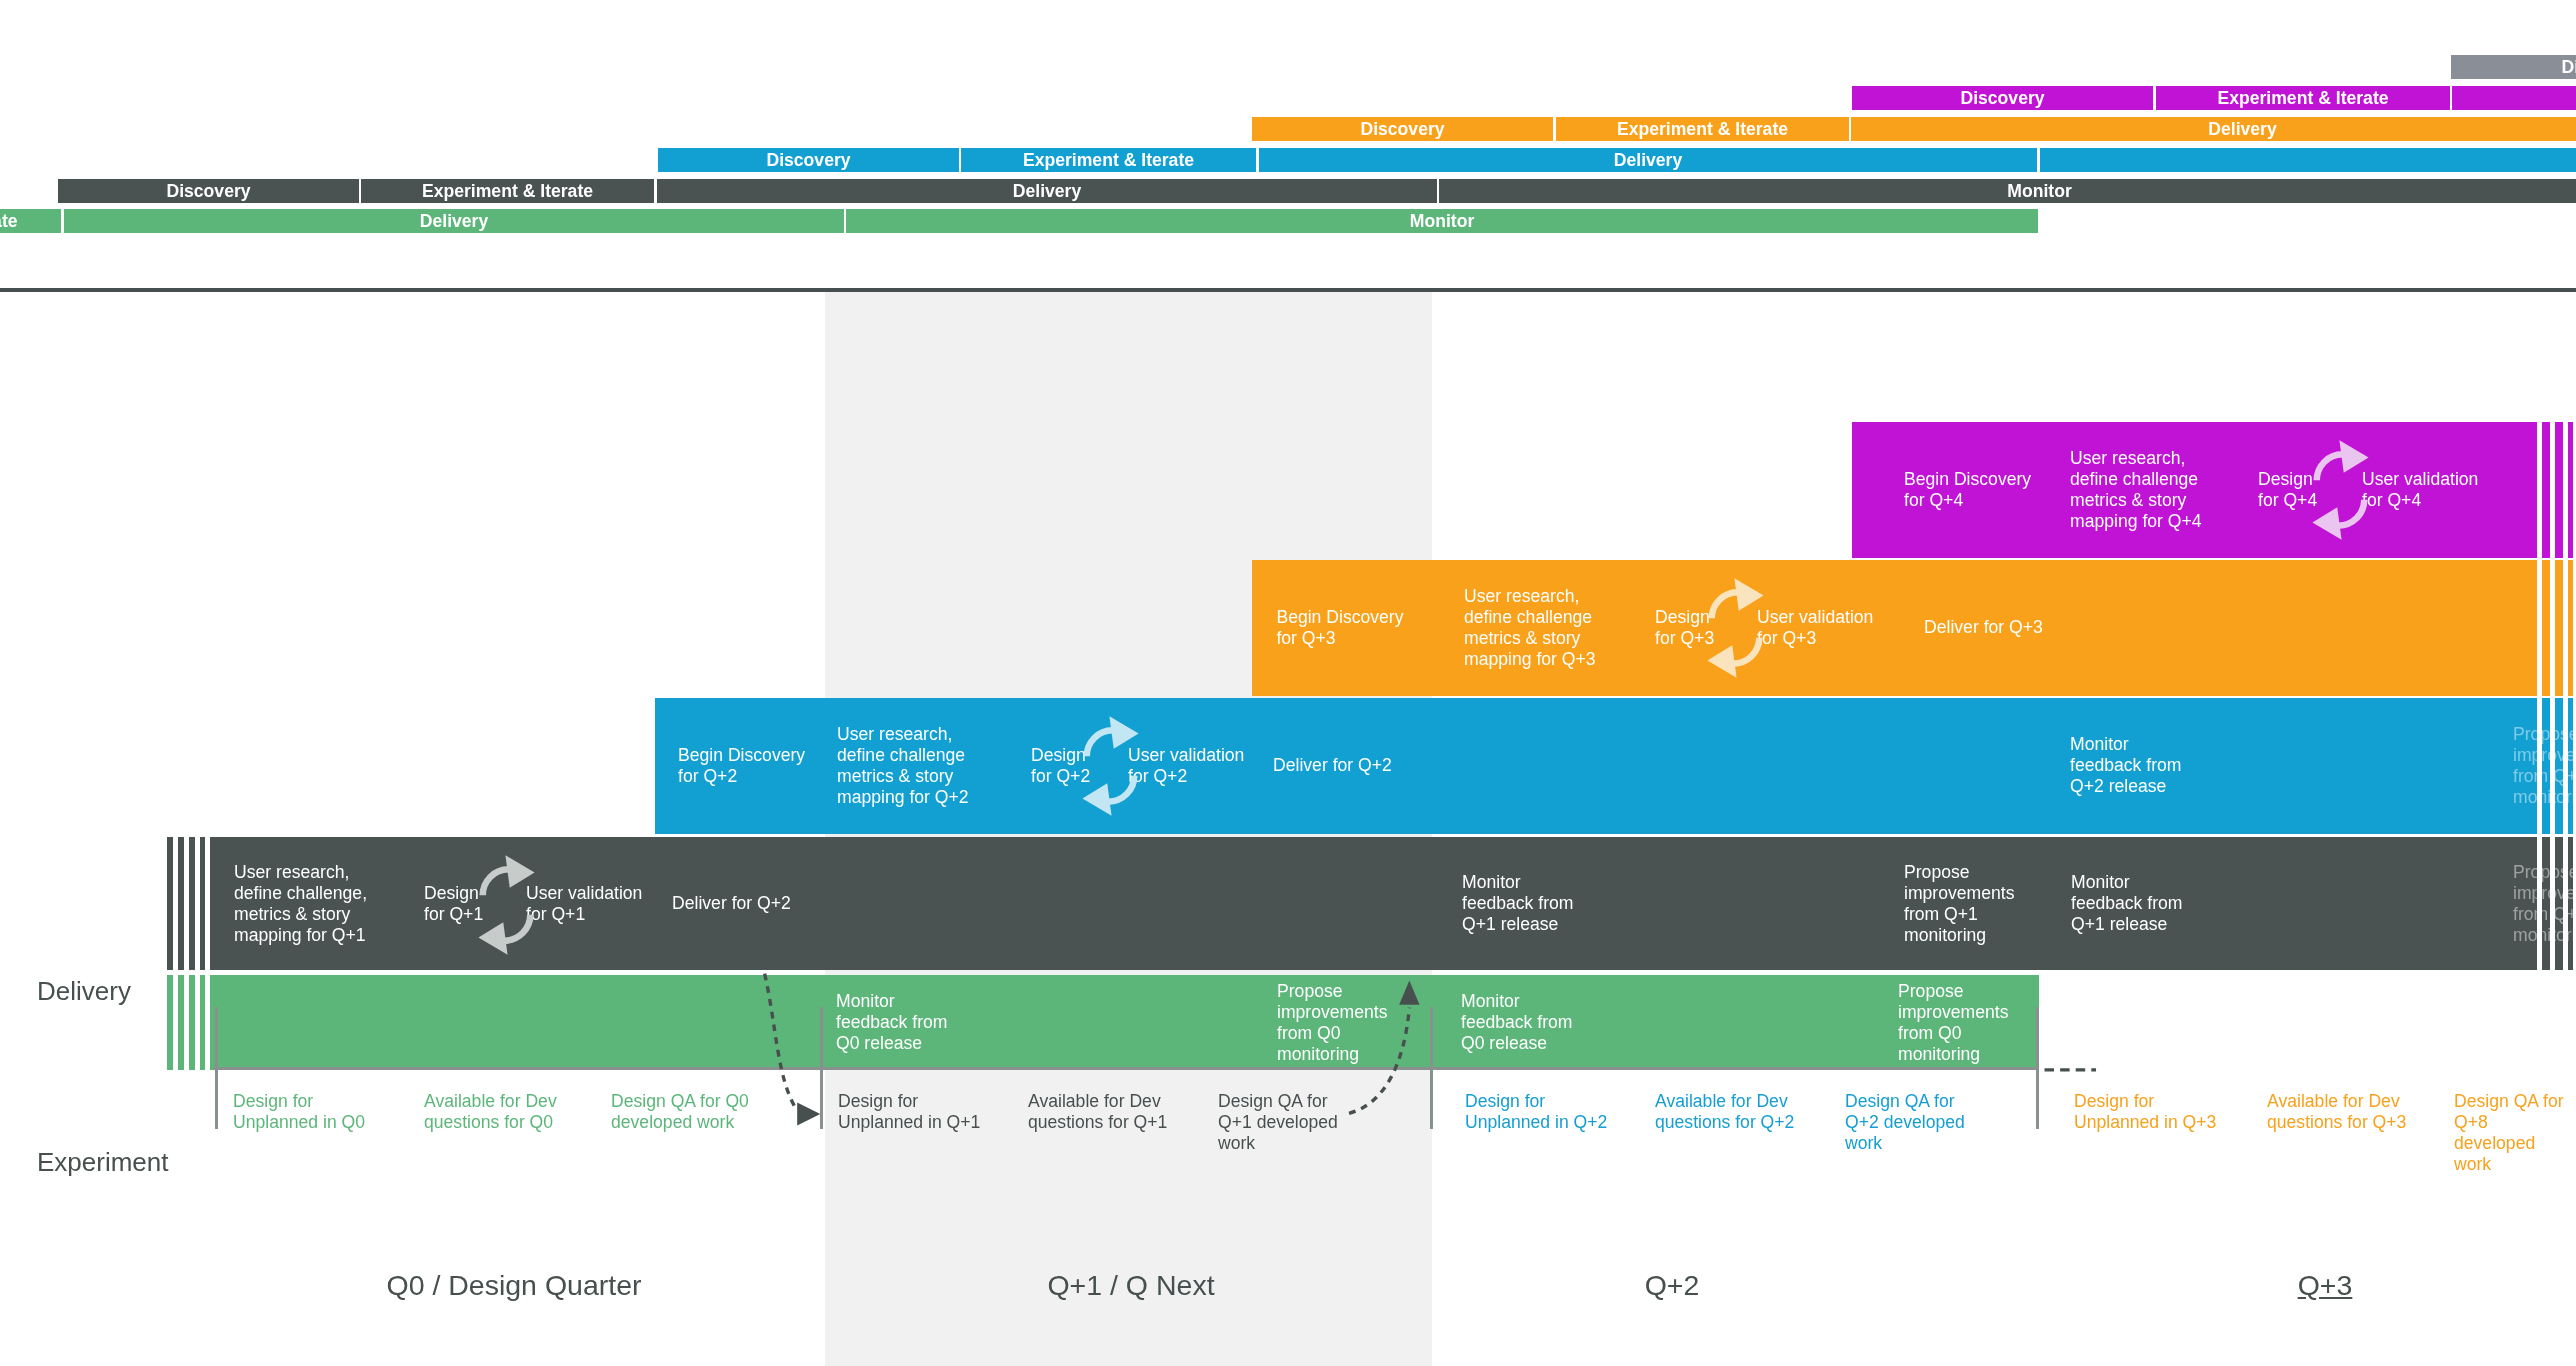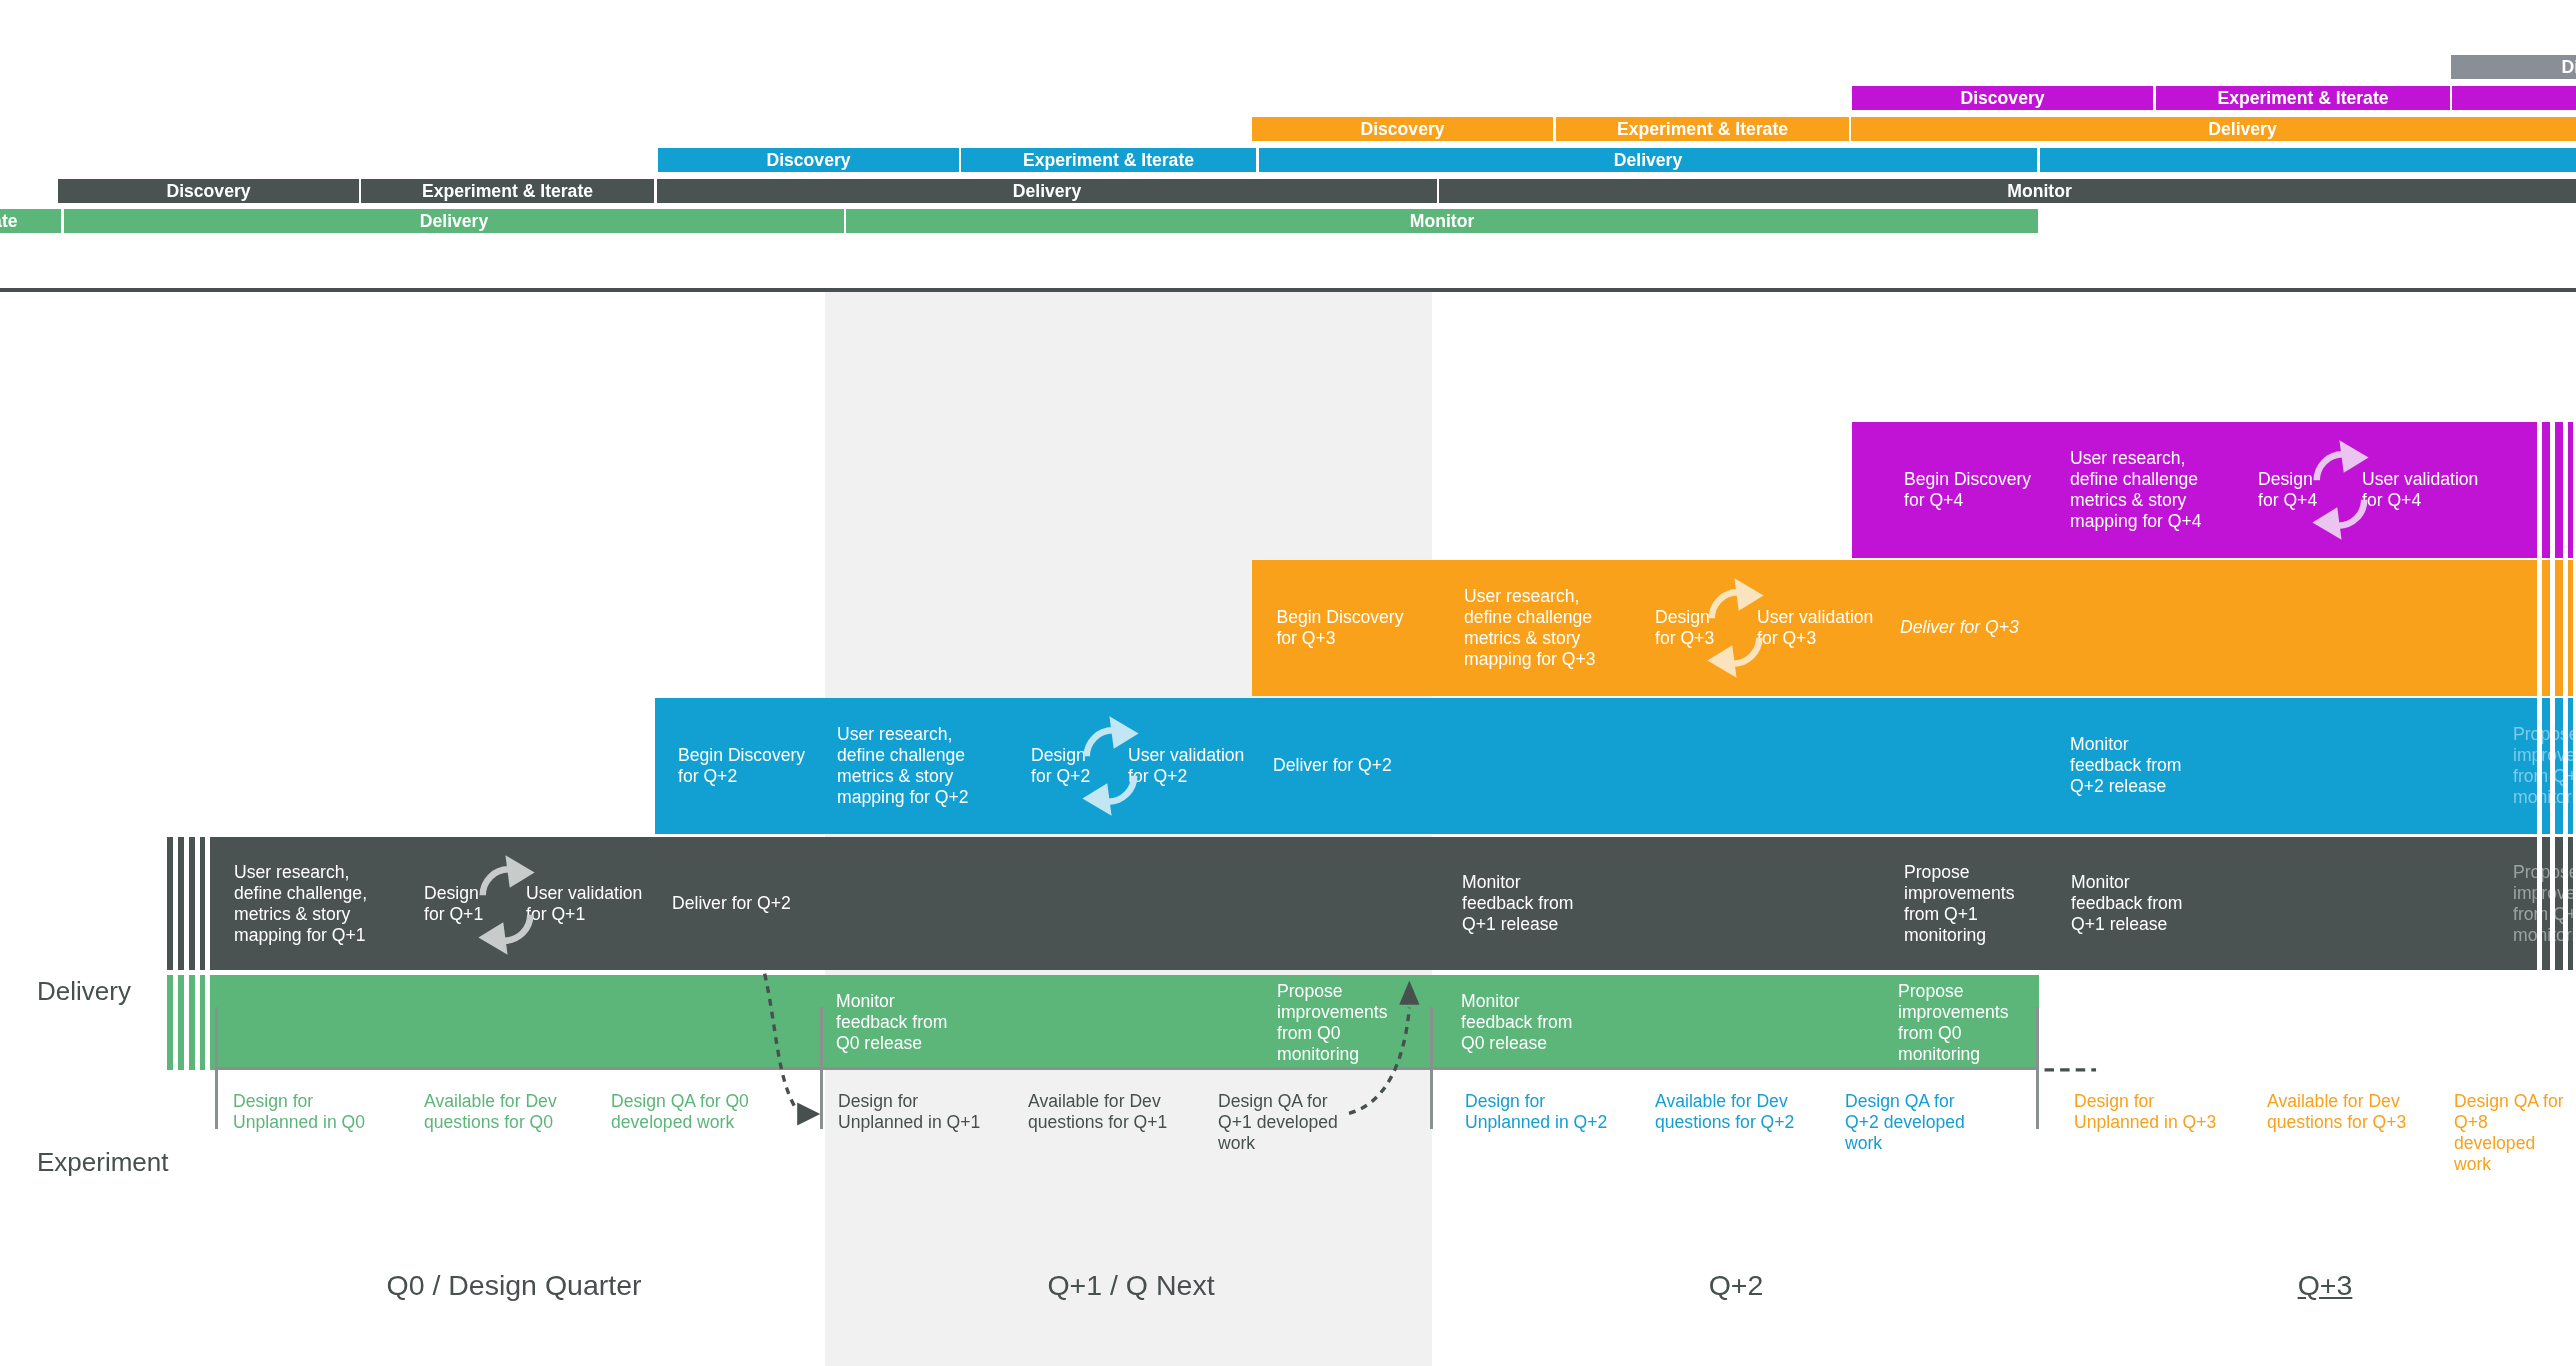--- a/index.html
+++ b/index.html
@@ -90,21 +90,21 @@
     <div class="rowtext" style="left:24.4px;">Begin Discovery
 for Q+3</div>
     <div class="rowtext" style="left:212px;">User research,
 define challenge
 metrics &amp; story
 mapping for Q+3</div>
     <div class="rowtext" style="left:403px;">Design
 for Q+3</div>
     <div class="rowtext" style="left:505px;">User validation
 for Q+3</div>
-    <div class="rowtext" style="left:648px;font-style:italic;">Deliver for Q+3</div>
+    <div class="rowtext" style="left:672px;">Deliver for Q+3</div>
     <svg class="cycle" style="left:451px;color:#FAE4BE;" viewBox="0 0 120 200">
       <path class="arc" d="M16 82 A48 48 0 0 1 64 34"></path>
         <polygon points="58,8 112,40 66,68"></polygon>
       <path class="arc" d="M104 118 A48 48 0 0 1 56 166"></path>
         <polygon points="62,192 8,160 54,132"></polygon>
     </svg>
   </div>
 
   <div class="row bg-blue" style="left:655px;top:698px;width:1921px;height:136px;">
     <div class="rowtext" style="left:23px;">Begin Discovery
@@ -238,17 +238,17 @@
 
   <div class="exec c-orange" style="left:2074px;">Design for
 Unplanned in Q+3</div>
   <div class="exec c-orange" style="left:2267px;">Available for Dev
 questions for Q+3</div>
   <div class="exec c-orange" style="left:2454px;">Design QA for Q+8
 developed work</div>
 
   <div class="qlabel" style="left:514px;">Q0 / Design Quarter</div>
   <div class="qlabel" style="left:1131px;">Q+1 / Q Next</div>
-  <div class="qlabel" style="left:1736px;">Q+2</div>
+  <div class="qlabel" style="left:1672px;">Q+2</div>
   <div class="qlabel" style="left:2325px;text-decoration:underline;">Q+3</div>
 
 </div>
 
 
 </body></html>

